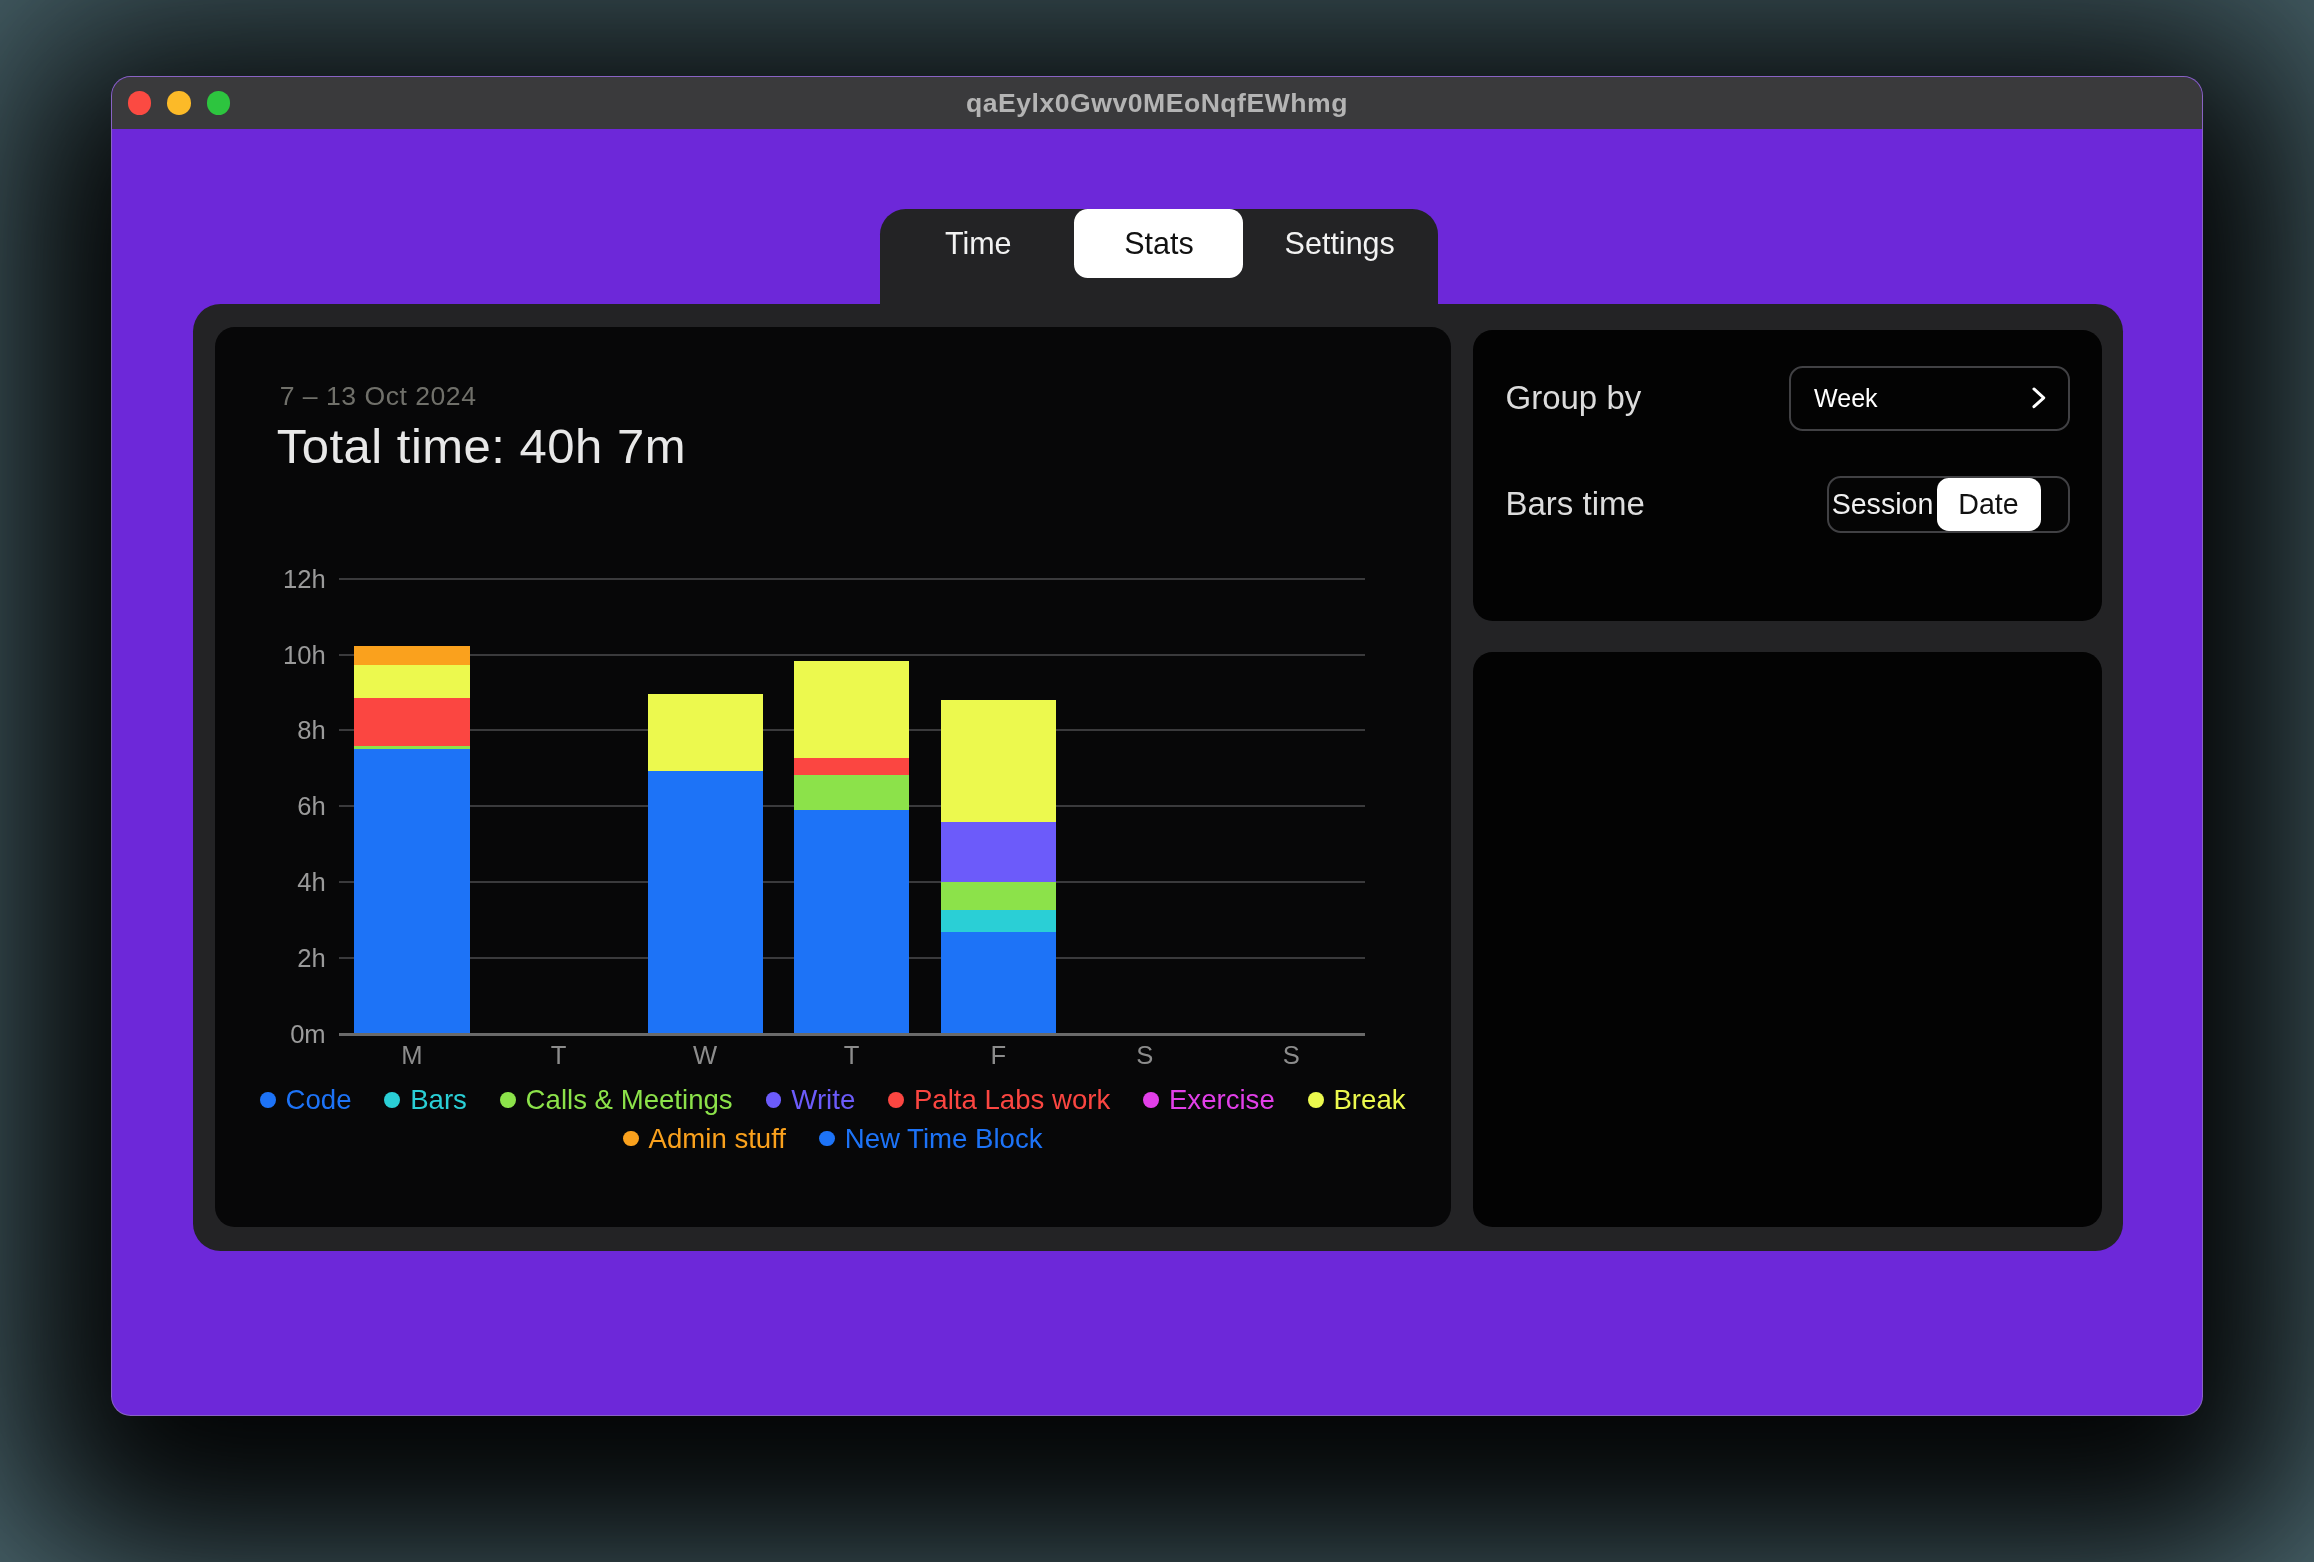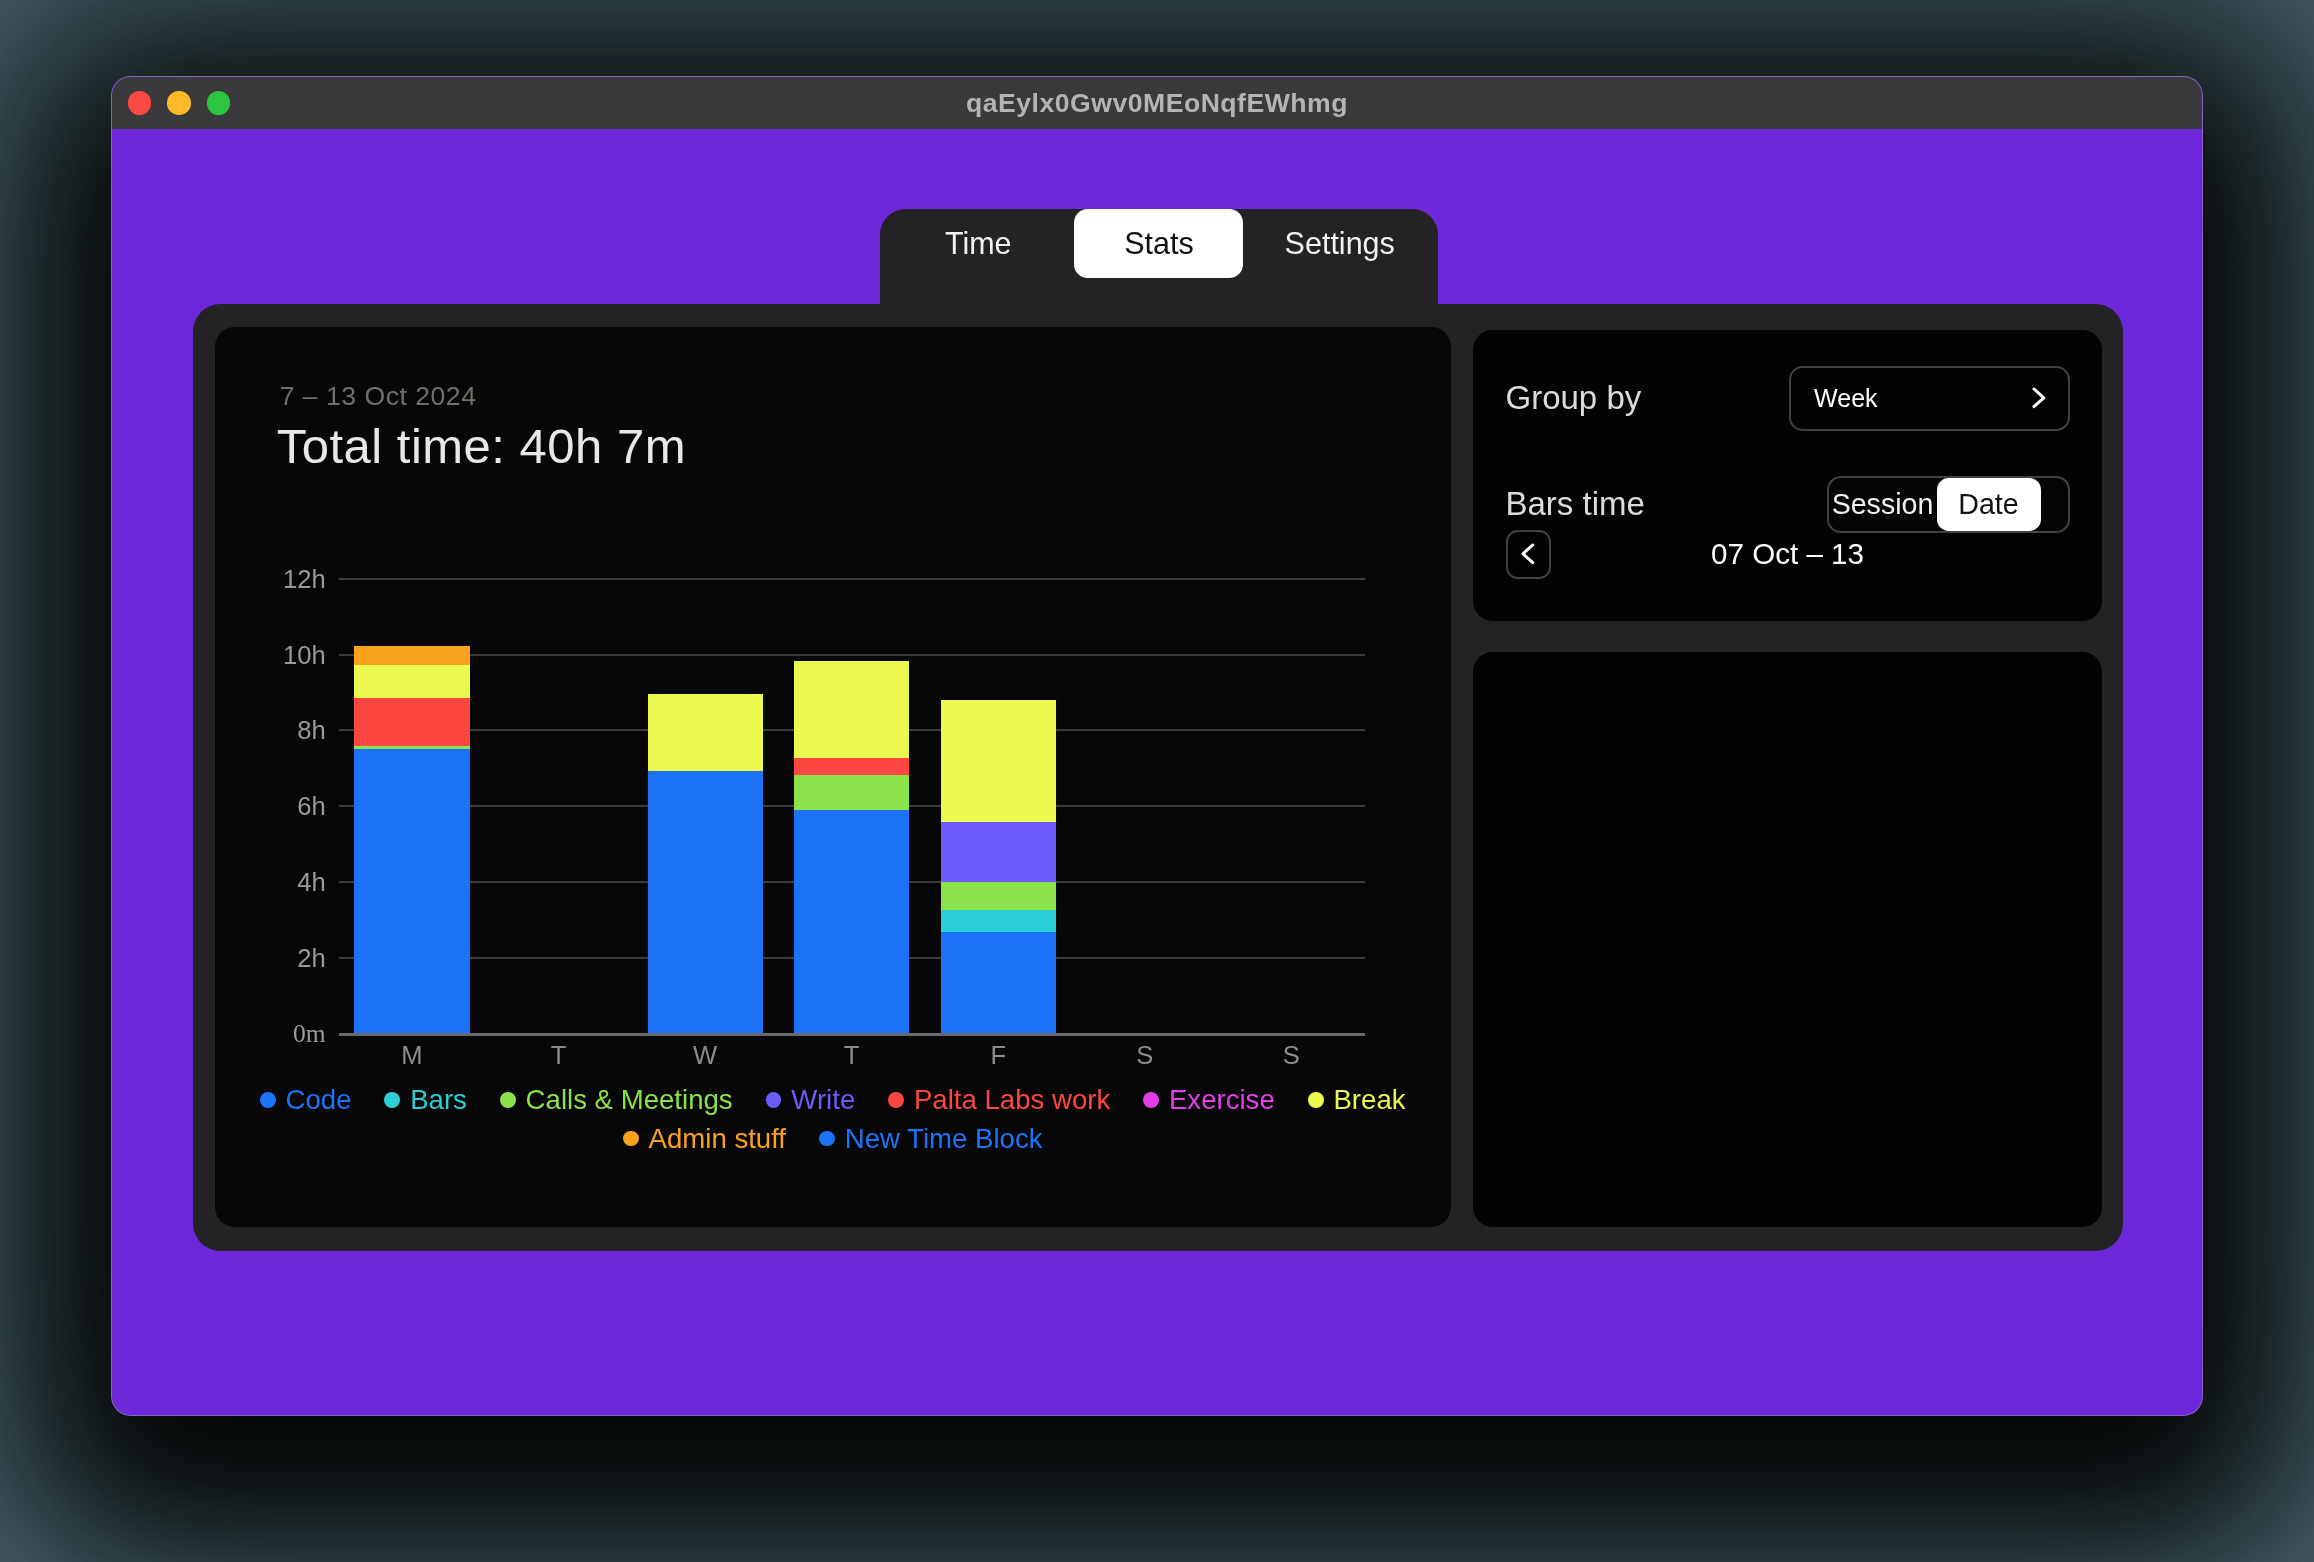--- a/index.html
+++ b/index.html
@@ -119,21 +119,21 @@
     <div class="tab">Settings</div>
   </div>
 
   <div class="panel">
 
     <div class="card left">
       <div class="daterange">7 – 13 Oct 2024</div>
       <div class="totaltime">Total time: 40h 7m</div>
 
       <div class="yaxis">
-          <div class="ytick" style="top: 100%; font-family: Liberation Serif, serif;">0m</div>
+          <div class="ytick" style="top: 100%;">0m</div>
           <div class="ytick" style="top: 83.3333%;">2h</div>
           <div class="ytick" style="top: 66.6667%;">4h</div>
           <div class="ytick" style="top: 50%;">6h</div>
           <div class="ytick" style="top: 33.3333%;">8h</div>
           <div class="ytick" style="top: 16.6667%;">10h</div>
           <div class="ytick" style="top: 0%;">12h</div>
         </div>
       <div class="plot">
           <div class="gridline axisline" style="top: 100%;"></div>
           <div class="gridline" style="top: 83.3333%;"></div>
@@ -235,27 +235,19 @@
       </div>
 
       <div class="ctl-row" style="top:146px; height:57px;">
         <div class="ctl-label">Bars time</div>
         <div class="toggle">
           <div class="toggle-opt">Session</div>
           <div class="toggle-opt selected">Date</div>
         </div>
       </div>
 
-      <div class="ctl-row" style="top:200px; height:49px;">
-        <div class="navbtn">
-          <svg width="17.7" height="29.6" viewBox="0 0 18 30">
-            <polyline class="chev" points="14,6 4,15 14,24"></polyline>
-          </svg>
-        </div>
-        <div class="navdate">07 Oct – 13</div>
-      </div>
     </div>
 
     <div class="card right-bottom"></div>
 
   </div>
 </div>
 
 
 </body></html>

